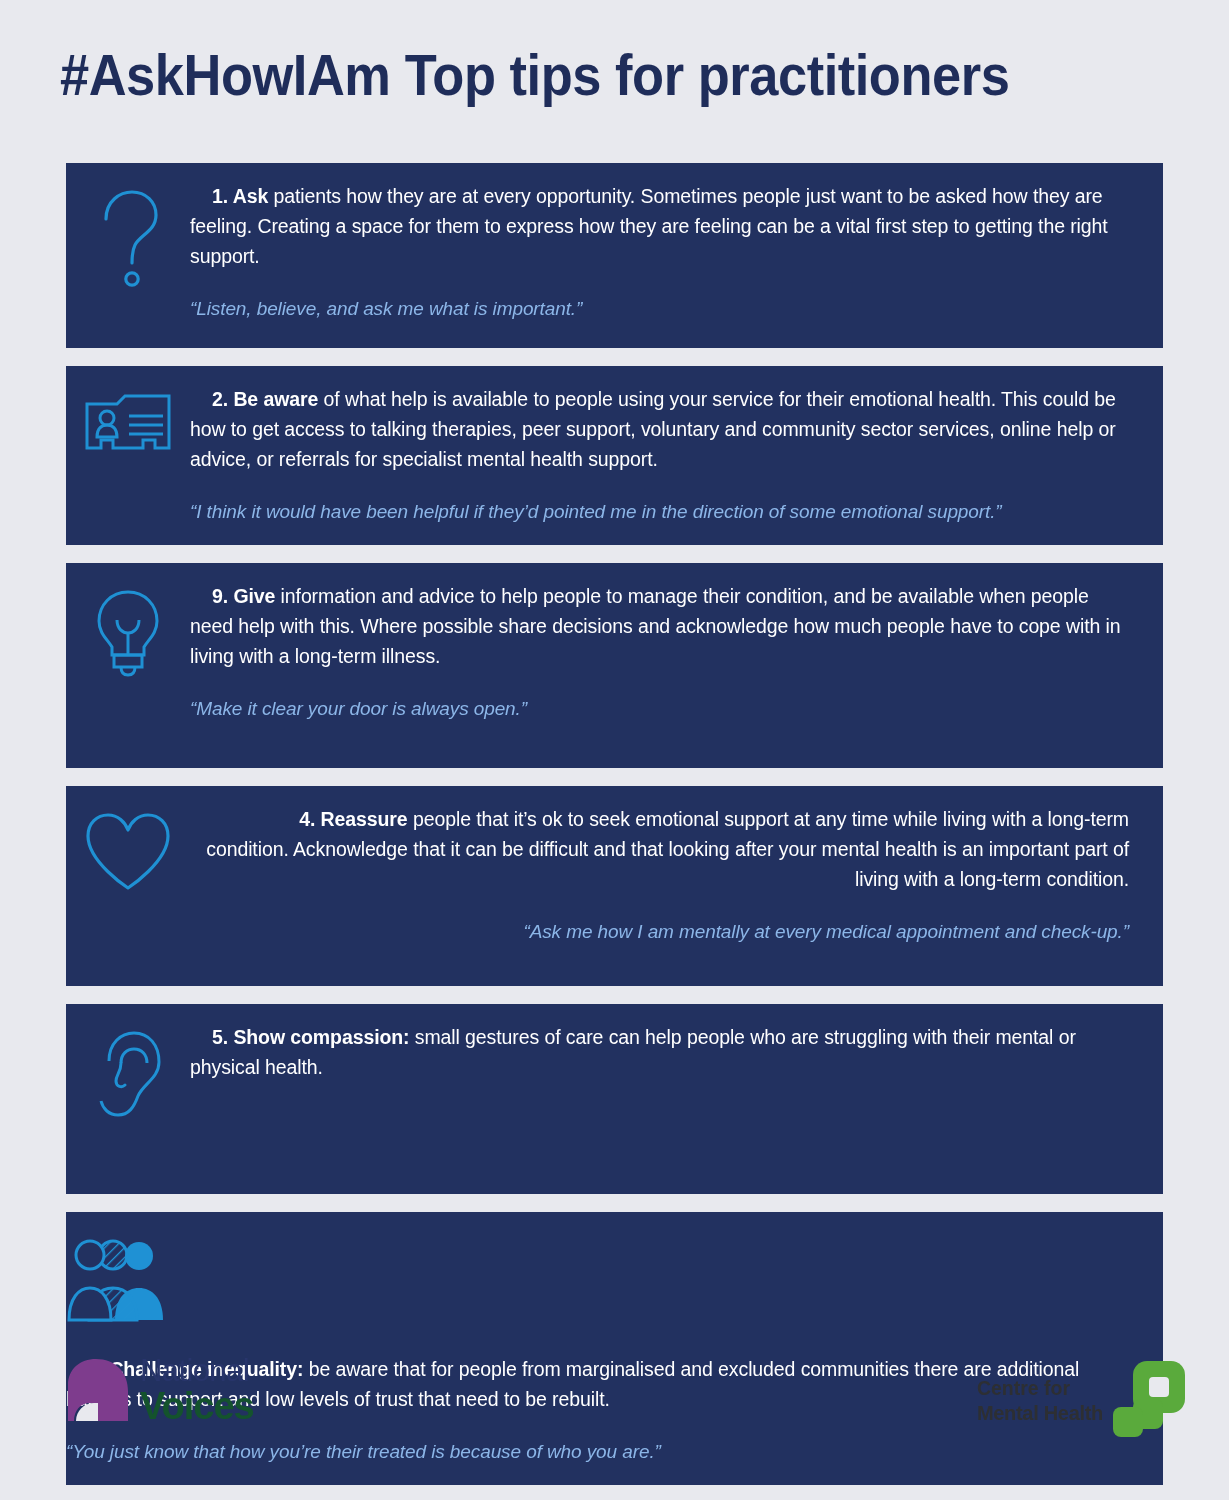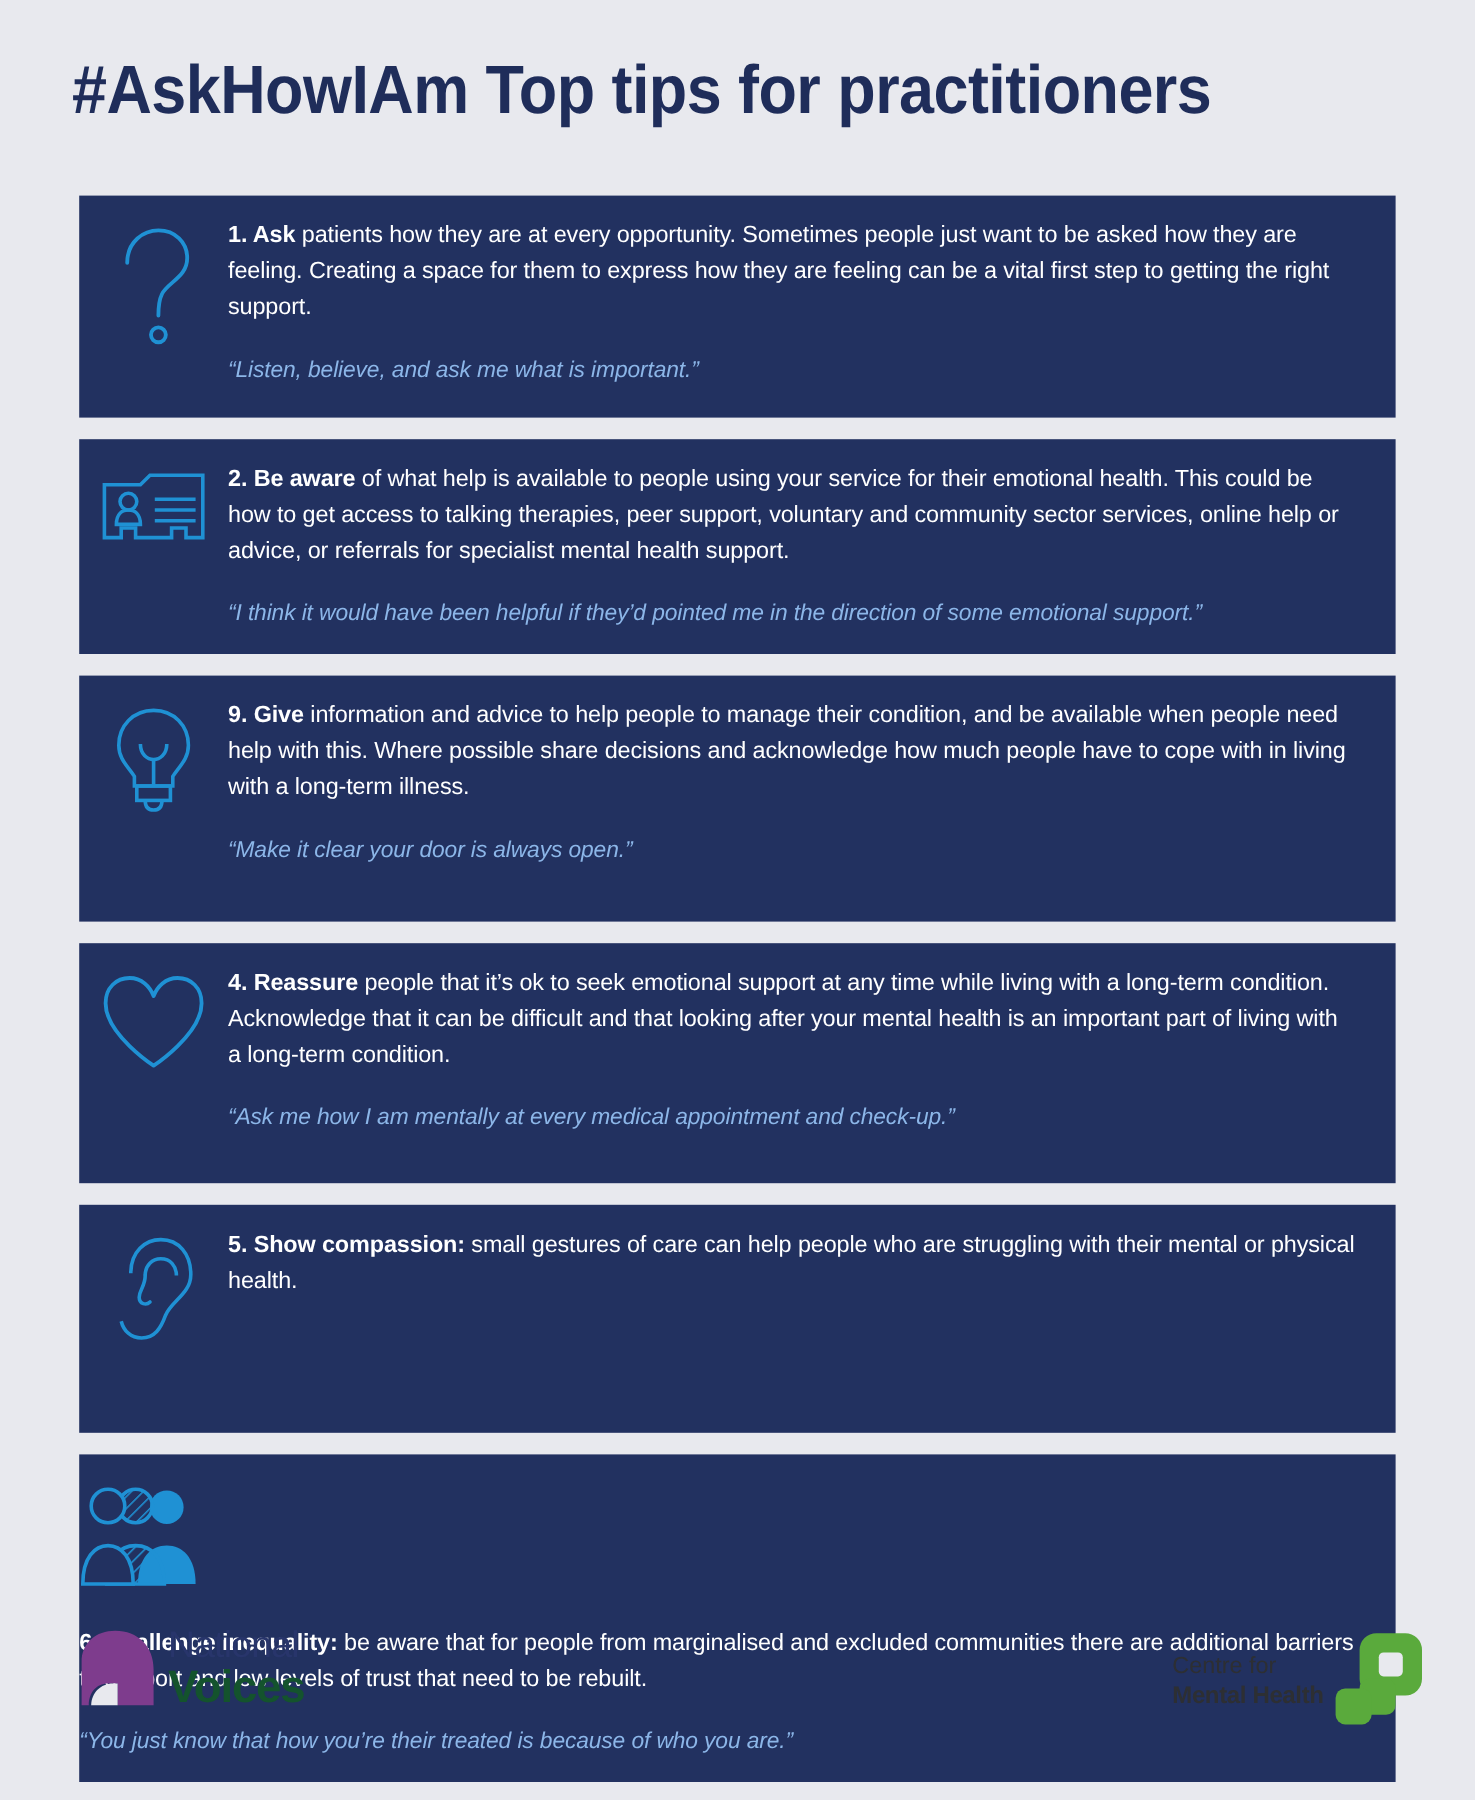--- a/index.html
+++ b/index.html
@@ -69,36 +69,36 @@
   }
 
   .tip-text {
     color: #ffffff;
     font-size: 19.5px;
     line-height: 30px;
     font-family: "Liberation Sans", sans-serif;
     letter-spacing: -0.1px;
   }
 
-  .tip-text .lead { font-weight: bold; }
+  .tip-text .lead { font-weight: bold; margin-left: 22px; }
 
   .tip-quote {
     margin-top: 24px;
     color: #8cb6e8;
     font-size: 19px;
     line-height: 27px;
     font-style: italic;
     letter-spacing: -0.1px;
   }
 
   
   .card.h1 { min-height: 185px; }
   .card.h2 { min-height: 175px; }
   .card.h3 { min-height: 205px; }
-  .card.h4 { min-height: 200px; }
+  .card.h4 { min-height: 200px; text-align: right; }
   .card.h5 { min-height: 190px; }
   .card.h6 { min-height: 145px; flex-direction: column; }
 
   
   .footer {
     position: absolute;
     left: 0;
     top: 1345px;
     width: 1229px;
     height: 130px;
@@ -150,21 +150,21 @@
 
   .cmh-words {
     text-align: left;
     color: #2d2f33;
     margin-right: 8px;
     line-height: 1.22;
   }
   .cmh-word-top {
     display: block;
     font-size: 19.5px;
-    font-weight: normal;
+    font-weight: bold;
   }
   .cmh-word-bottom {
     display: block;
     font-size: 20px;
     font-weight: bold;
     letter-spacing: -0.3px;
   }
   .cmh-mark { width: 76px; height: 84px; }
 </style>
 </head>

